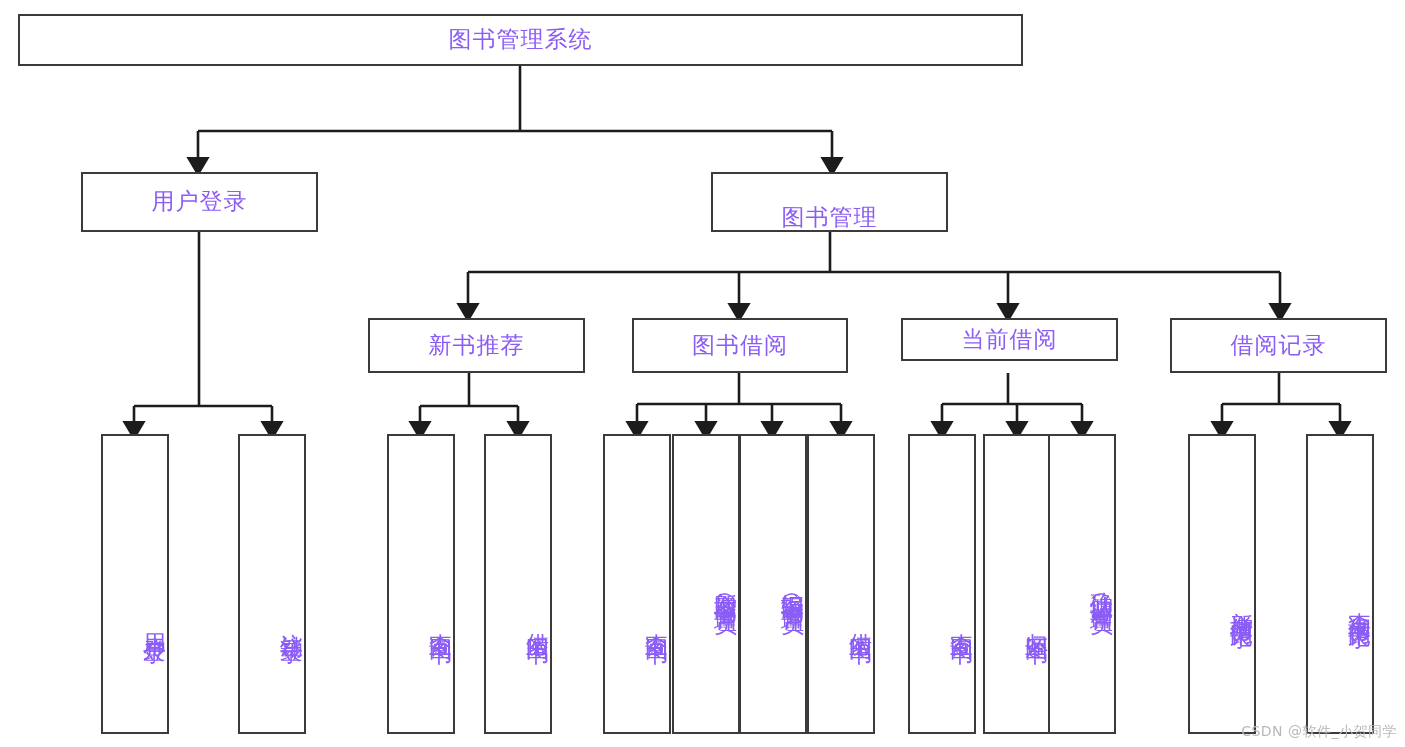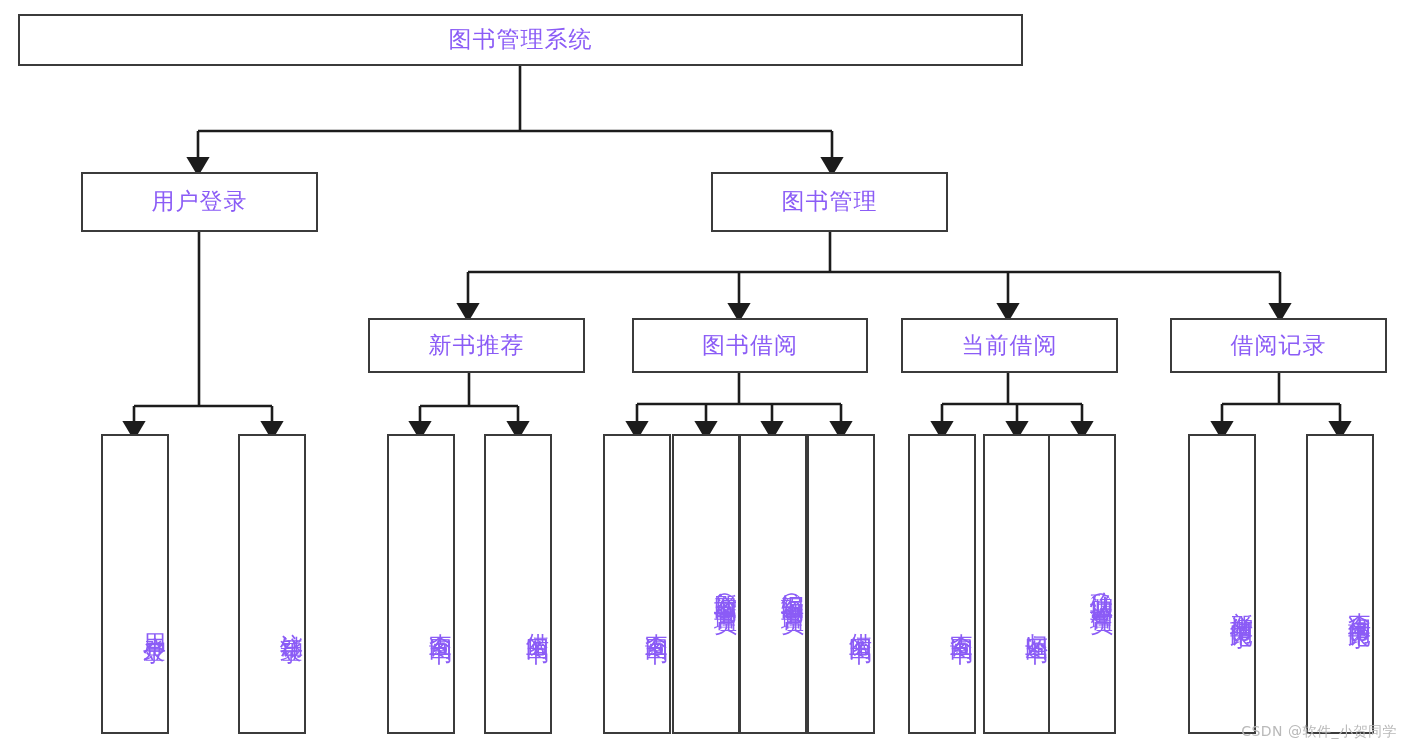--- a/index.html
+++ b/index.html
@@ -122,31 +122,31 @@
     </g>
   </svg>
 
   <div class="node horiz" style="left:18px;top:14px;width:1005px;height:52px;">
     <span class="txt">图书管理系统</span>
   </div>
 
   <div class="node horiz" style="left:81px;top:172px;width:237px;height:60px;">
     <span class="txt">用户登录</span>
   </div>
-  <div class="node horiz" style="left:711px;top:172px;width:237px;height:60px;">
+  <div class="node horiz" style="left:711px;top:172px;width:237px;height:60px;align-items:flex-end;">
     <span class="txt">图书管理</span>
   </div>
 
   <div class="node horiz" style="left:368px;top:318px;width:217px;height:55px;">
     <span class="txt">新书推荐</span>
   </div>
-  <div class="node horiz" style="left:632px;top:318px;width:236px;height:55px;">
+  <div class="node horiz" style="left:632px;top:318px;width:216px;height:55px;">
     <span class="txt">图书借阅</span>
   </div>
-  <div class="node horiz" style="left:901px;top:318px;width:217px;height:55px;">
+  <div class="node horiz" style="left:901px;top:318px;width:217px;height:43px;">
     <span class="txt">当前借阅</span>
   </div>
   <div class="node horiz" style="left:1170px;top:318px;width:217px;height:55px;text-align:right;">
     <span class="txt">借阅记录</span>
   </div>
 
   <div class="node vert" style="left:101px;top:434px;width:68px;height:300px;padding-top:74px;">
     <span class="txt">用户登录</span>
   </div>
   <div class="node vert" style="left:238px;top:434px;width:68px;height:300px;padding-top:74px;">

